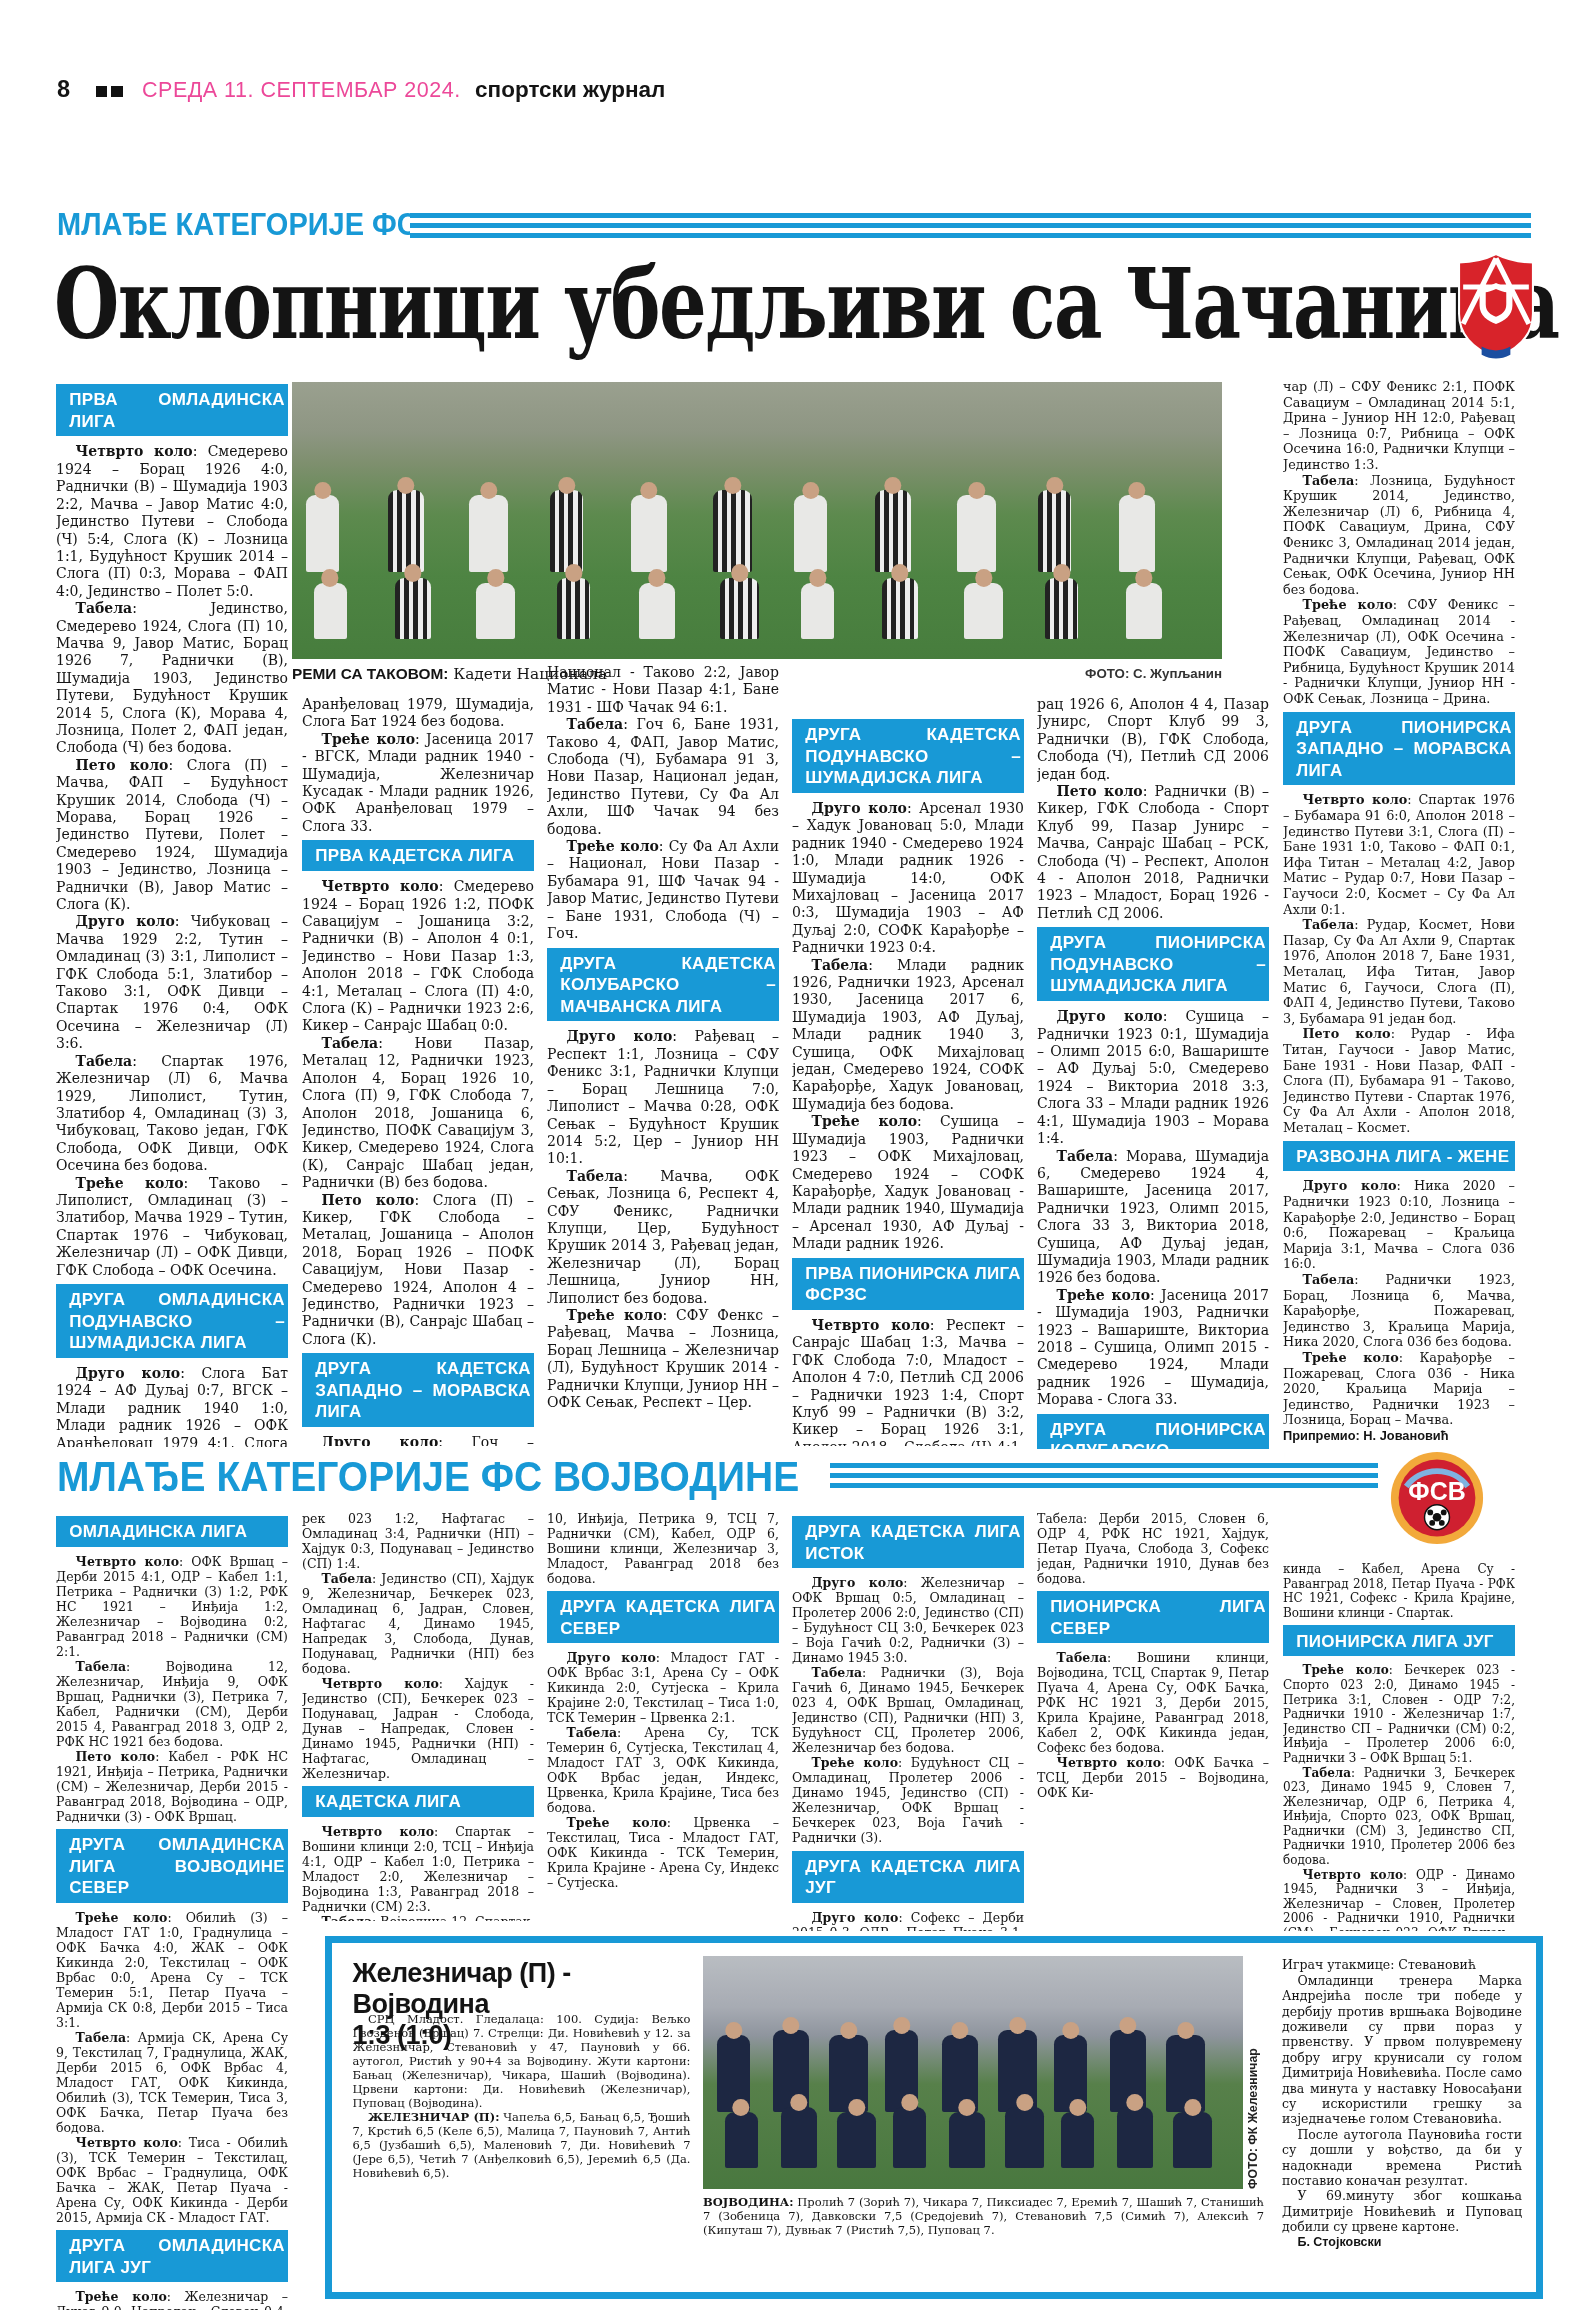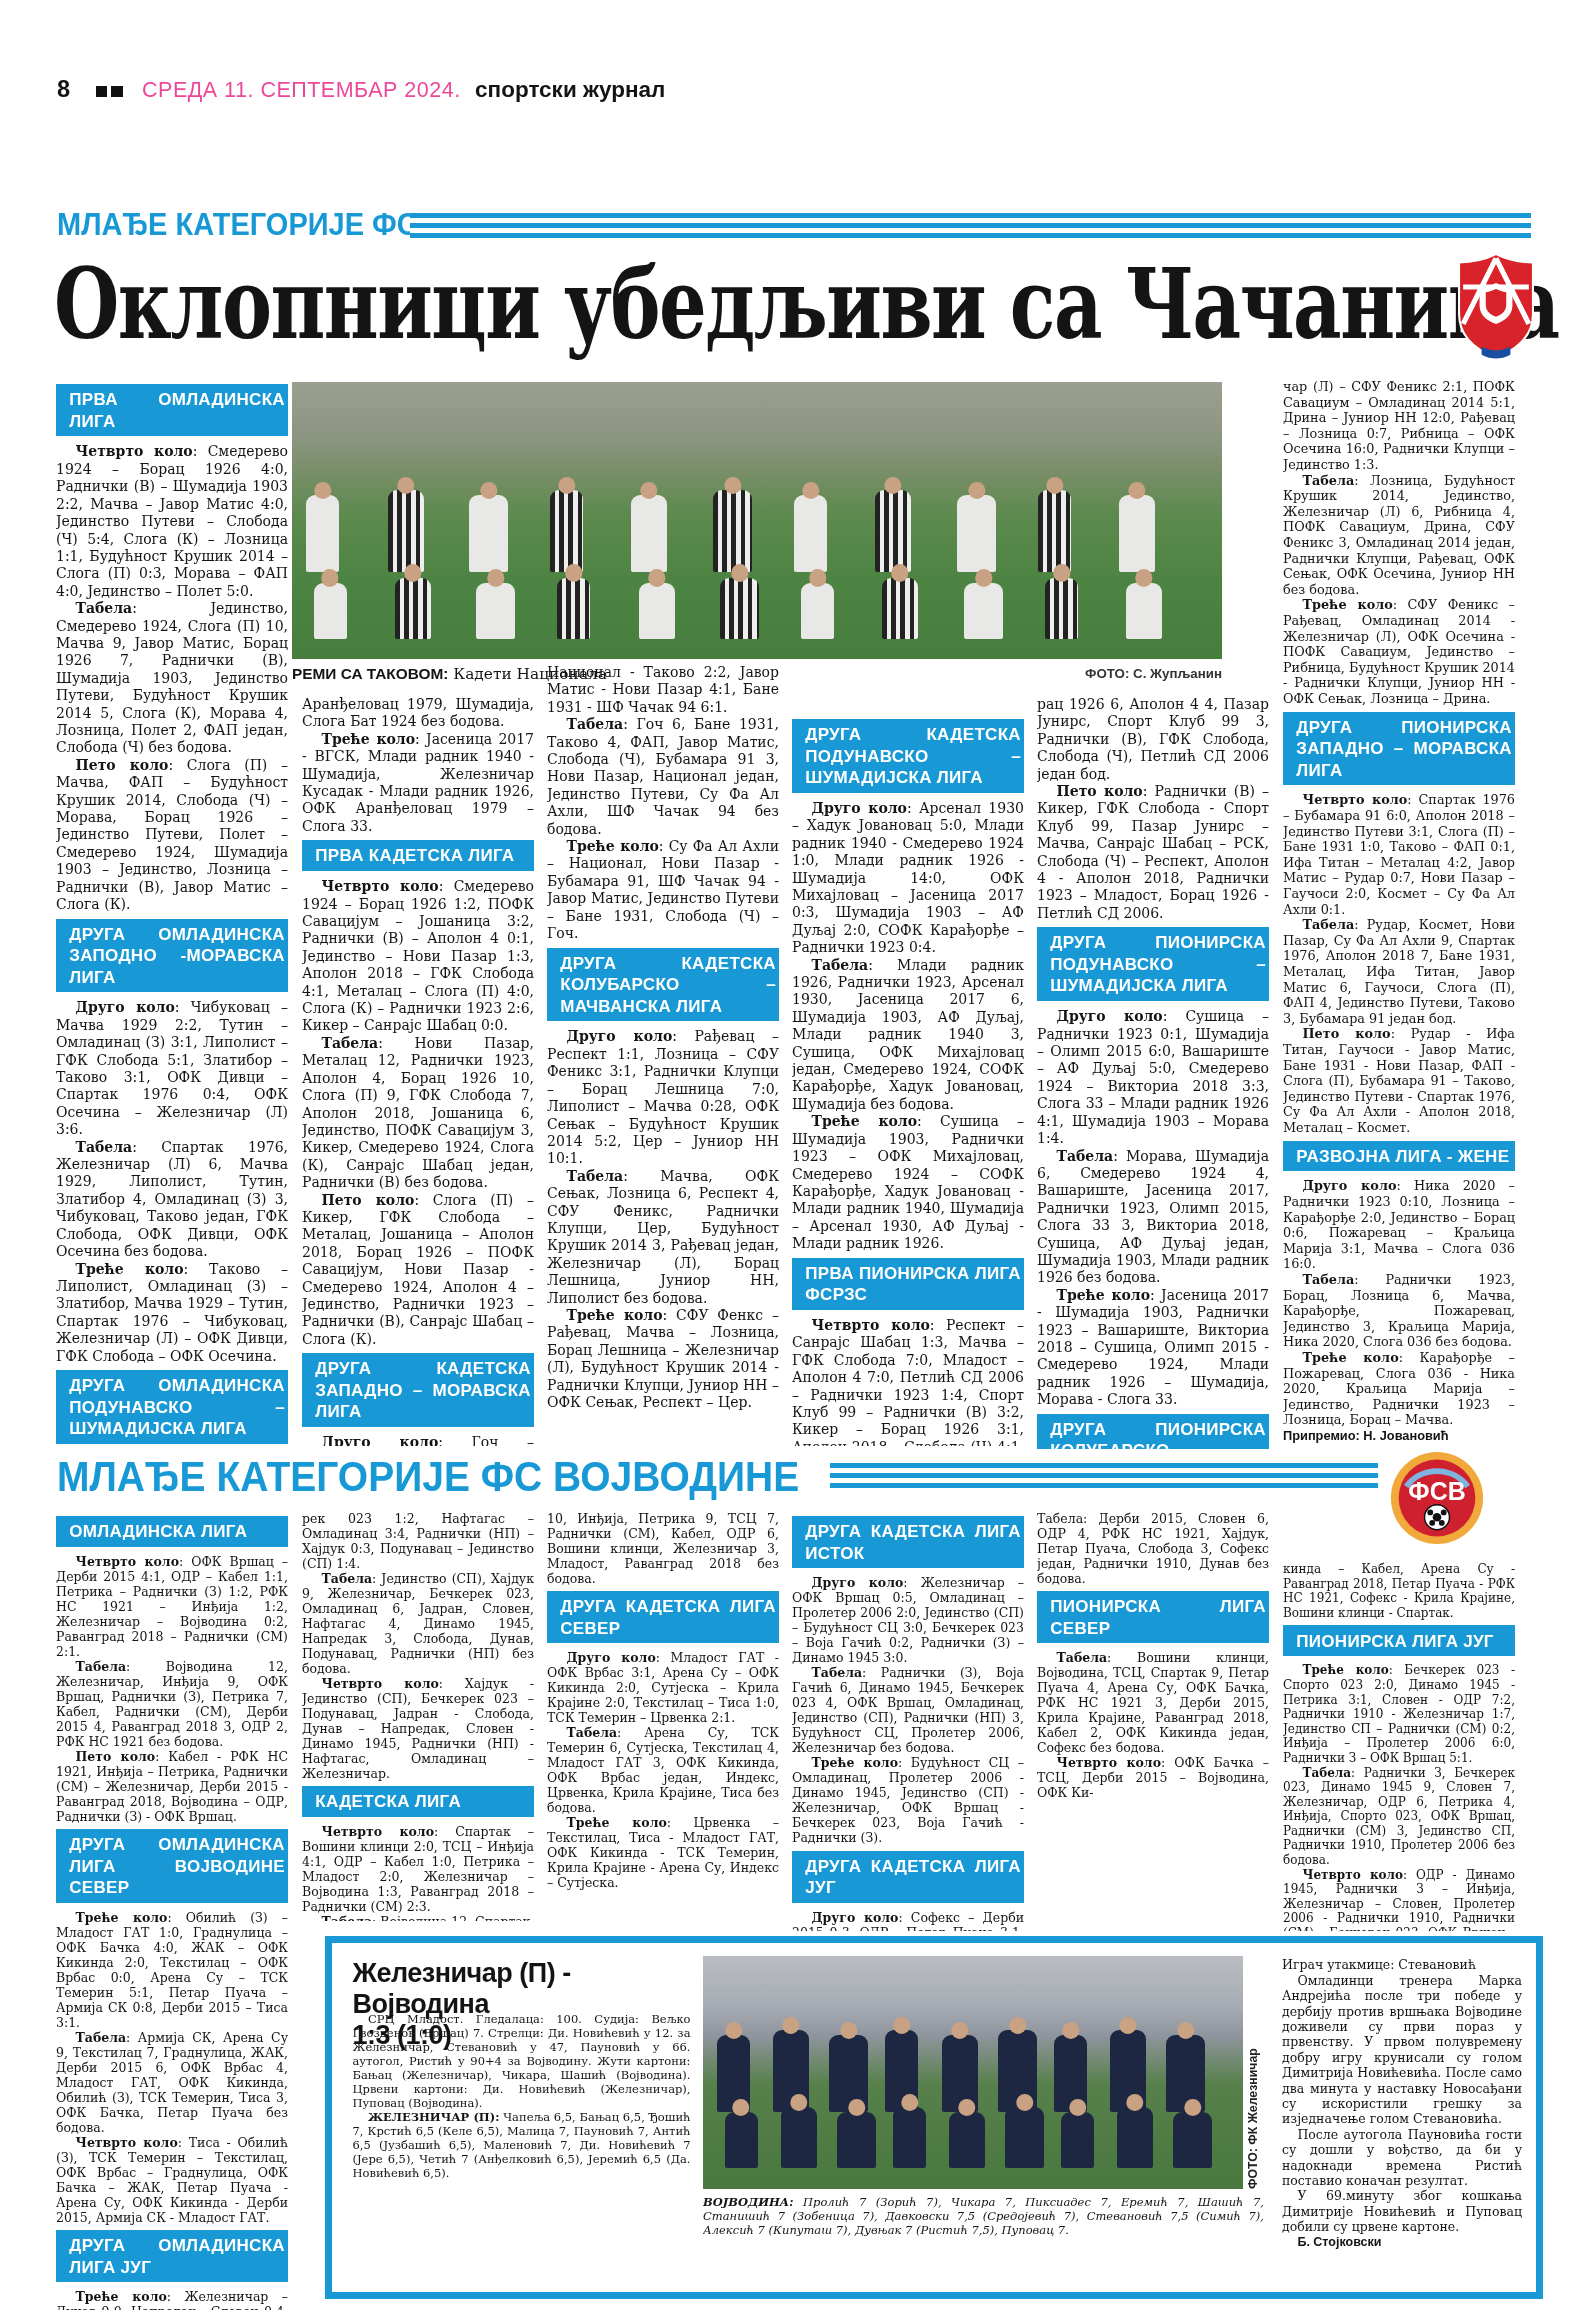--- a/index.html
+++ b/index.html
@@ -37,21 +37,21 @@
   .fig:before{content:"";position:absolute;left:50%;top:-13.3px;transform:translateX(-50%);
        width:17.4px;height:17.4px;border-radius:50%;background:#c9a183;}
   .cap{font-size:15.4px;line-height:18.4px;}
   .cap .lead{font-family:"Liberation Sans",sans-serif;}
   .cap .credit{float:right;font:bold 13.3px/18.4px "Liberation Sans",sans-serif;color:#333;}
   
   .matchbox{border:7.2px solid var(--blue);background:#fff;margin-left:13px;}
   .mtitle{font:800 27px/31px "Liberation Sans",sans-serif;letter-spacing:-0.5px;}
   .mreport{font-size:11.5px;line-height:14px;text-align:justify;}
   .mreport p{margin:0 0 0 0;text-indent:15.4px;}
-  .mreport p.nofirst{text-indent:0;font-style:italic;}
+  .mreport p.nofirst{text-indent:0;}
   .vcredit{writing-mode:vertical-rl;transform:rotate(180deg);font:bold 12.3px "Liberation Sans",sans-serif;color:#222;}
   .article{font-size:12.5px;line-height:15.4px;text-align:justify;}
   .article p{margin:0;text-indent:15.4px;}
   .article p.first{text-indent:0;}
   .sig{text-align:left;font-weight:bold;font-family:"Liberation Sans",sans-serif;}
 </style>
 </head>
 <body>
 
 <div id="page">
@@ -107,21 +107,20 @@
   <div class="abs cap" style="left:292px;top:665px;width:930px;height:27px;">
     <span class="credit">ФОТО: С. Жупљанин</span>
     <span class="lead">РЕМИ СА ТАКОВОМ:</span><span> Кадети Национала</span>
   </div>
 
   <div class="abs col" id="col-r0" style="left:56px; top:379px; width:232px; height:1068px;">
       <div class="box">ПРВА ОМЛАДИНСКА ЛИГА</div>
       <p><span class="lead">Четврто коло</span>: Смедерево 1924 – Борац 1926 4:0, Раднички (В) – Шумадија 1903 2:2, Мачва – Јавор Матис 4:0, Јединство Путеви – Слобода (Ч) 5:4, Слога (К) – Лозница 1:1, Будућност Крушик 2014 – Слога (П) 0:3, Морава – ФАП 4:0, Јединство – Полет 5:0.</p>
       <p><span class="lead">Табела</span>: Јединство, Смедерево 1924, Слога (П) 10, Мачва 9, Јавор Матис, Борац 1926 7, Раднички (В), Шумадија 1903, Јединство Путеви, Будућност Крушик 2014 5, Слога (К), Морава 4, Лозница, Полет 2, ФАП један, Слобода (Ч) без бодова.</p>
       <p><span class="lead">Пето коло</span>: Слога (П) – Мачва, ФАП – Будућност Крушик 2014, Слобода (Ч) – Морава, Борац 1926 – Јединство Путеви, Полет – Смедерево 1924, Шумадија 1903 – Јединство, Лозница – Раднички (В), Јавор Матис – Слога (К).</p>
-      <div class="box">ДРУГА ОМЛАДИНСКА ЗАПОДНО -МОРАВСКА ЛИГА</div>
       <p><span class="lead">Друго коло</span>: Чибуковац – Мачва 1929 2:2, Тутин – Омладинац (З) 3:1, Липолист – ГФК Слобода 5:1, Златибор – Таково 3:1, ОФК Дивци – Спартак 1976 0:4, ОФК Осечина – Железничар (Л) 3:6.</p>
       <p><span class="lead">Табела</span>: Спартак 1976, Железничар (Л) 6, Мачва 1929, Липолист, Тутин, Златибор 4, Омладинац (З) 3, Чибуковац, Таково један, ГФК Слобода, ОФК Дивци, ОФК Осечина без бодова.</p>
       <p><span class="lead">Треће коло</span>: Таково – Липолист, Омладинац (З) – Златибор, Мачва 1929 – Тутин, Спартак 1976 – Чибуковац, Железничар (Л) – ОФК Дивци, ГФК Слобода – ОФК Осечина.</p>
       <div class="box">ДРУГА ОМЛАДИНСКА ПОДУНАВСКО – ШУМАДИЈСКА ЛИГА</div>
       <p><span class="lead">Друго коло</span>: Слога Бат 1924 – АФ Дуљај 0:7, ВГСК – Млади радник 1940 1:0, Млади радник 1926 – ОФК Аранђеловац 1979 4:1, Слога 33 – Јасеница 2017 4:2.</p>
     </div>
   <div class="abs col" id="col-r1" style="left:302px; top:696px;width:232px; height:750px;">
       <p class="cont">Аранђеловац 1979, Шумадија, Слога Бат 1924 без бодова.</p>
       <p><span class="lead">Треће коло</span>: Јасеница 2017 - ВГСК, Млади радник 1940 - Шумадија, Железничар Кусадак - Млади радник 1926, ОФК Аранђеловац 1979 – Слога 33.</p>
       <div class="box">ПРВА КАДЕТСКА ЛИГА</div>

